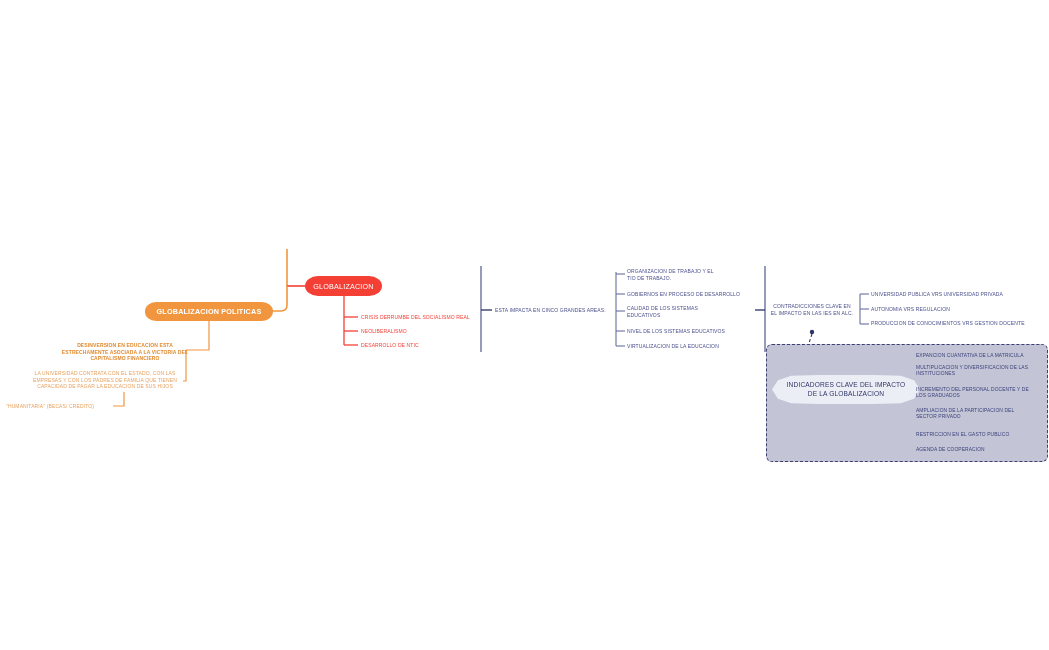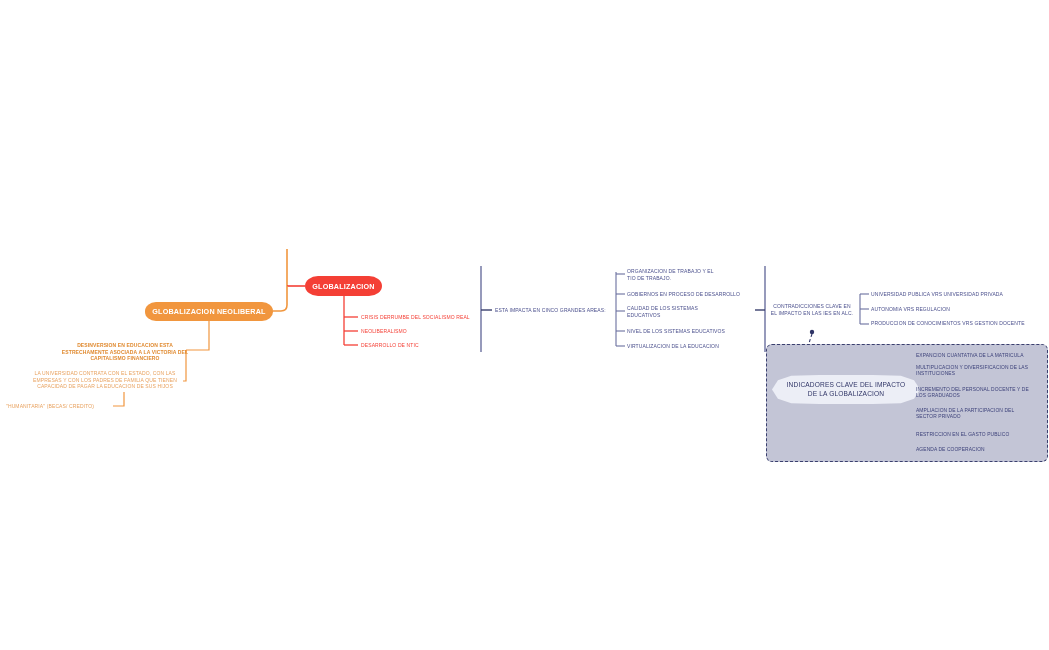--- a/index.html
+++ b/index.html
@@ -37,21 +37,21 @@
     color:#ffffff;font-size:7.2px;font-weight:700;letter-spacing:.2px;text-align:center;
   }
 
   
   #globalizacion-node{
     left:305px;top:276px;width:77px;height:20px;
     background:#f43f35;border-radius:13px/10px;
     display:flex;align-items:center;justify-content:center;
   }
   #globalizacion-node .txt{
-    color:#ffffff;font-size:7.2px;font-weight:700;letter-spacing:.2px;text-align:center;
+    color:#ffffff;font-size:7.2px;font-weight:400;letter-spacing:.2px;text-align:center;
   }
 
   
   .leaf{position:absolute;font-size:5.0px;letter-spacing:.12px;line-height:6.6px;}
   .leaf.red{color:#f43f35;}
   .leaf.navy{color:#4a4f8c;}
   .leaf.orange{color:#e8a15e;}
   .leaf.orange-b{color:#e08a30;font-weight:700;text-align:center;}
 
   .mid-label{position:absolute;color:#4a4f8c;font-size:5.0px;letter-spacing:.12px;line-height:6.6px;}
@@ -122,21 +122,21 @@
     <path d="M905,371 L914,371" stroke="#6a6f9e" stroke-width="1.1" fill="none"></path>
     <path d="M905,393 L914,393" stroke="#6a6f9e" stroke-width="1.1" fill="none"></path>
     <path d="M905,414 L914,414" stroke="#6a6f9e" stroke-width="1.1" fill="none"></path>
     <path d="M905,435 L914,435" stroke="#6a6f9e" stroke-width="1.1" fill="none"></path>
     <path d="M905,450 L914,450" stroke="#6a6f9e" stroke-width="1.1" fill="none"></path>
     <path d="M898,390 L905,390" stroke="#6a6f9e" stroke-width="1.1" fill="none"></path>
   </svg>
 
 
   <div class="node" id="neoliberal-node">
-    <div class="txt">GLOBALIZACION NEOLIBERAL</div>
+    <div class="txt">GLOBALIZACION POLITICAS</div>
   </div>
 
   <div class="leaf orange-b" style="left:57px;top:342px;width:136px;">DESINVERSION EN EDUCACION ESTA
 ESTRECHAMENTE  ASOCIADA A LA
 VICTORIA DEL CAPITALISMO FINANCIERO</div>
   <div class="leaf orange" style="left:27px;top:370px;width:156px;text-align:center;">LA UNIVERSIDAD CONTRATA CON EL ESTADO, CON LAS
 EMPRESAS Y CON LOS PADRES DE FAMILIA QUE TIENEN
 CAPACIDAD DE PAGAR LA EDUCACION DE SUS HIJOS</div>
   <div class="leaf orange" style="left:6px;top:403px;width:108px;">"HUMANITARIA" (BECAS/ CREDITO)</div>
 

